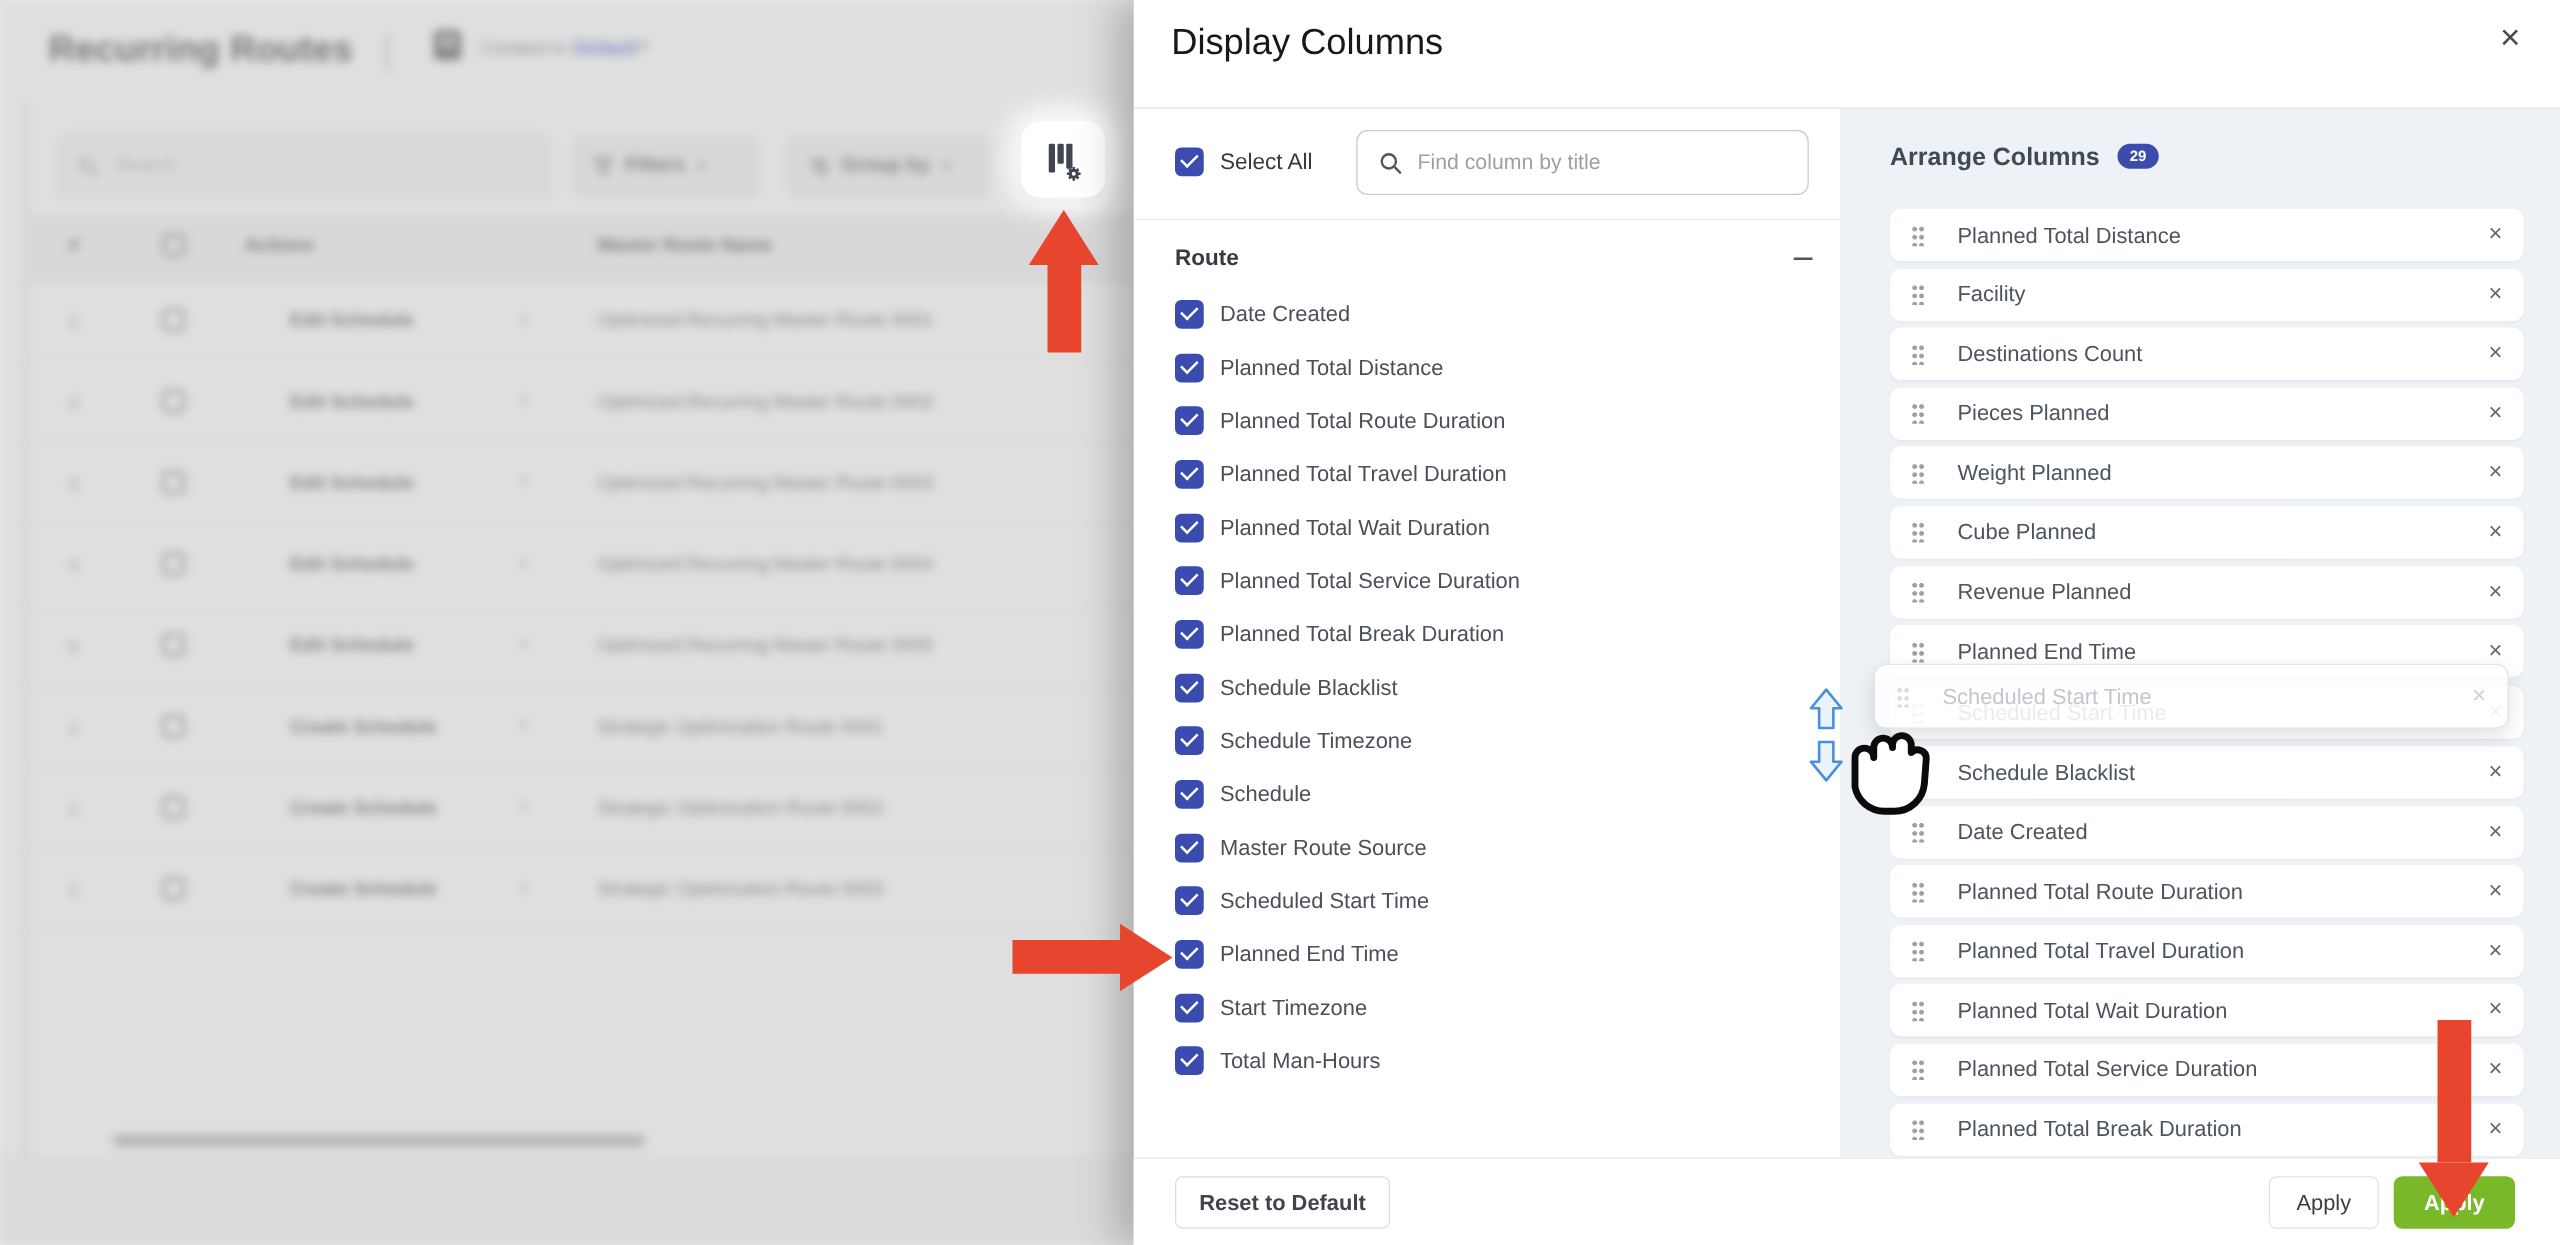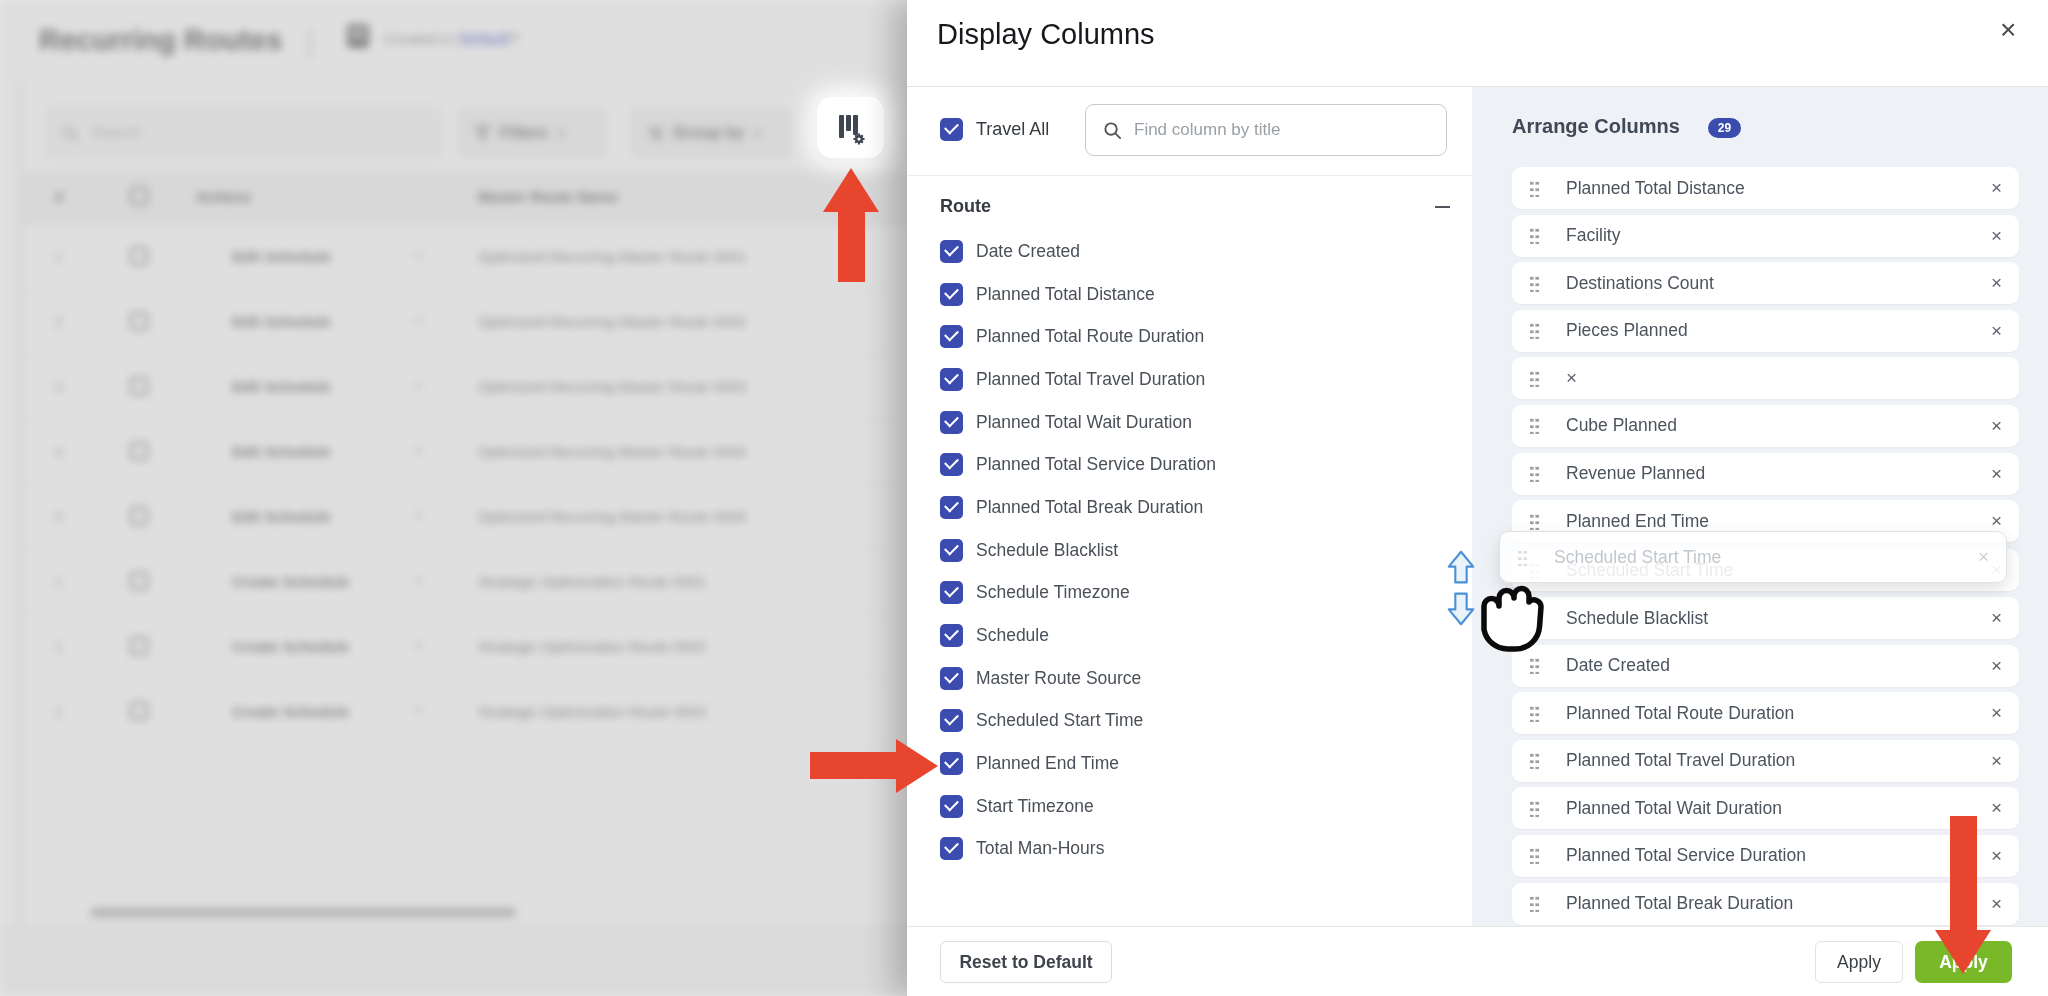--- a/index.html
+++ b/index.html
@@ -81,21 +81,21 @@
   .sect-row { position:absolute; left:33px; top:196px; width:510px; display:flex; align-items:center; justify-content:space-between; }
   .sect-title { font-size:18px; font-weight:600; color:#363b42; }
   .sect-minus { width:15px; height:0; border-top:2.5px solid #4f565e; }
 
   .cb-list { position:absolute; left:33px; top:230px; width:500px; }
   .cb-row { height:42.7px; display:flex; align-items:center; gap:13px; }
   .cb-label { font-size:17.5px; color:#4a5058; }
 
   
   .panel { position:absolute; left:565px; top:87px; width:576px; height:839px; background:#eef1f6; }
-  .arr-head { position:absolute; left:605px; top:115px; display:flex; align-items:flex-end; gap:28px; }
+  .arr-head { position:absolute; left:605px; top:115px; display:flex; align-items:flex-start; gap:14px; }
   .arr-title { font-size:20px; font-weight:600; color:#3f4a56; }
   .arr-badge { background:#3b4cae; color:#fff; font-size:12px; font-weight:700; border-radius:12px; padding:3px 10px; }
 
   .arr-list { position:absolute; left:605px; width:507px; }
   .arr-before { top:167px; }
   .arr-dragrow { top:549px; }
   .arr-after { top:597px; }
   .arr-item { height:42px; margin-bottom:5.6px; background:#fff; border-radius:9px; display:flex; align-items:center; padding:0 17px; box-shadow:0 1px 2px rgba(0,0,0,.04); }
   .drag-dots { width:11px; height:17px; margin-right:26px; flex:0 0 auto;
     background-image:radial-gradient(circle, #9aa0a8 1.7px, transparent 1.9px);
@@ -278,21 +278,21 @@
 
   <div class="dialog">
     <div class="dlg-title">Display Columns</div>
     <div class="dlg-close">×</div>
     <div class="dlg-hdiv"></div>
 
     <div class="panel"></div>
 
     <label class="sel-row">
       <span class="cbx"></span>
-      <span class="sel-label">Travel All</span>
+      <span class="sel-label">Select All</span>
     </label>
 
     <div class="find-box">
       <svg class="icon-svg" width="19" height="19" viewBox="0 0 20 20">
           <circle cx="8.5" cy="8.5" r="6" fill="none" stroke="#555" stroke-width="2"></circle>
           <line x1="13" y1="13" x2="18" y2="18" stroke="#555" stroke-width="2" stroke-linecap="round"></line>
         </svg>
       <input placeholder="Find column by title" style="">
     </div>
 
@@ -408,20 +408,21 @@
         </div>
 
         <div class="arr-item">
           <span class="drag-dots"></span>
           <span class="arr-label">Pieces Planned</span>
           <span class="arr-x">×</span>
         </div>
 
         <div class="arr-item">
           <span class="drag-dots"></span>
+          <span class="arr-label">Weight Planned</span>
           <span class="arr-x">×</span>
         </div>
 
         <div class="arr-item">
           <span class="drag-dots"></span>
           <span class="arr-label">Cube Planned</span>
           <span class="arr-x">×</span>
         </div>
 
         <div class="arr-item">

